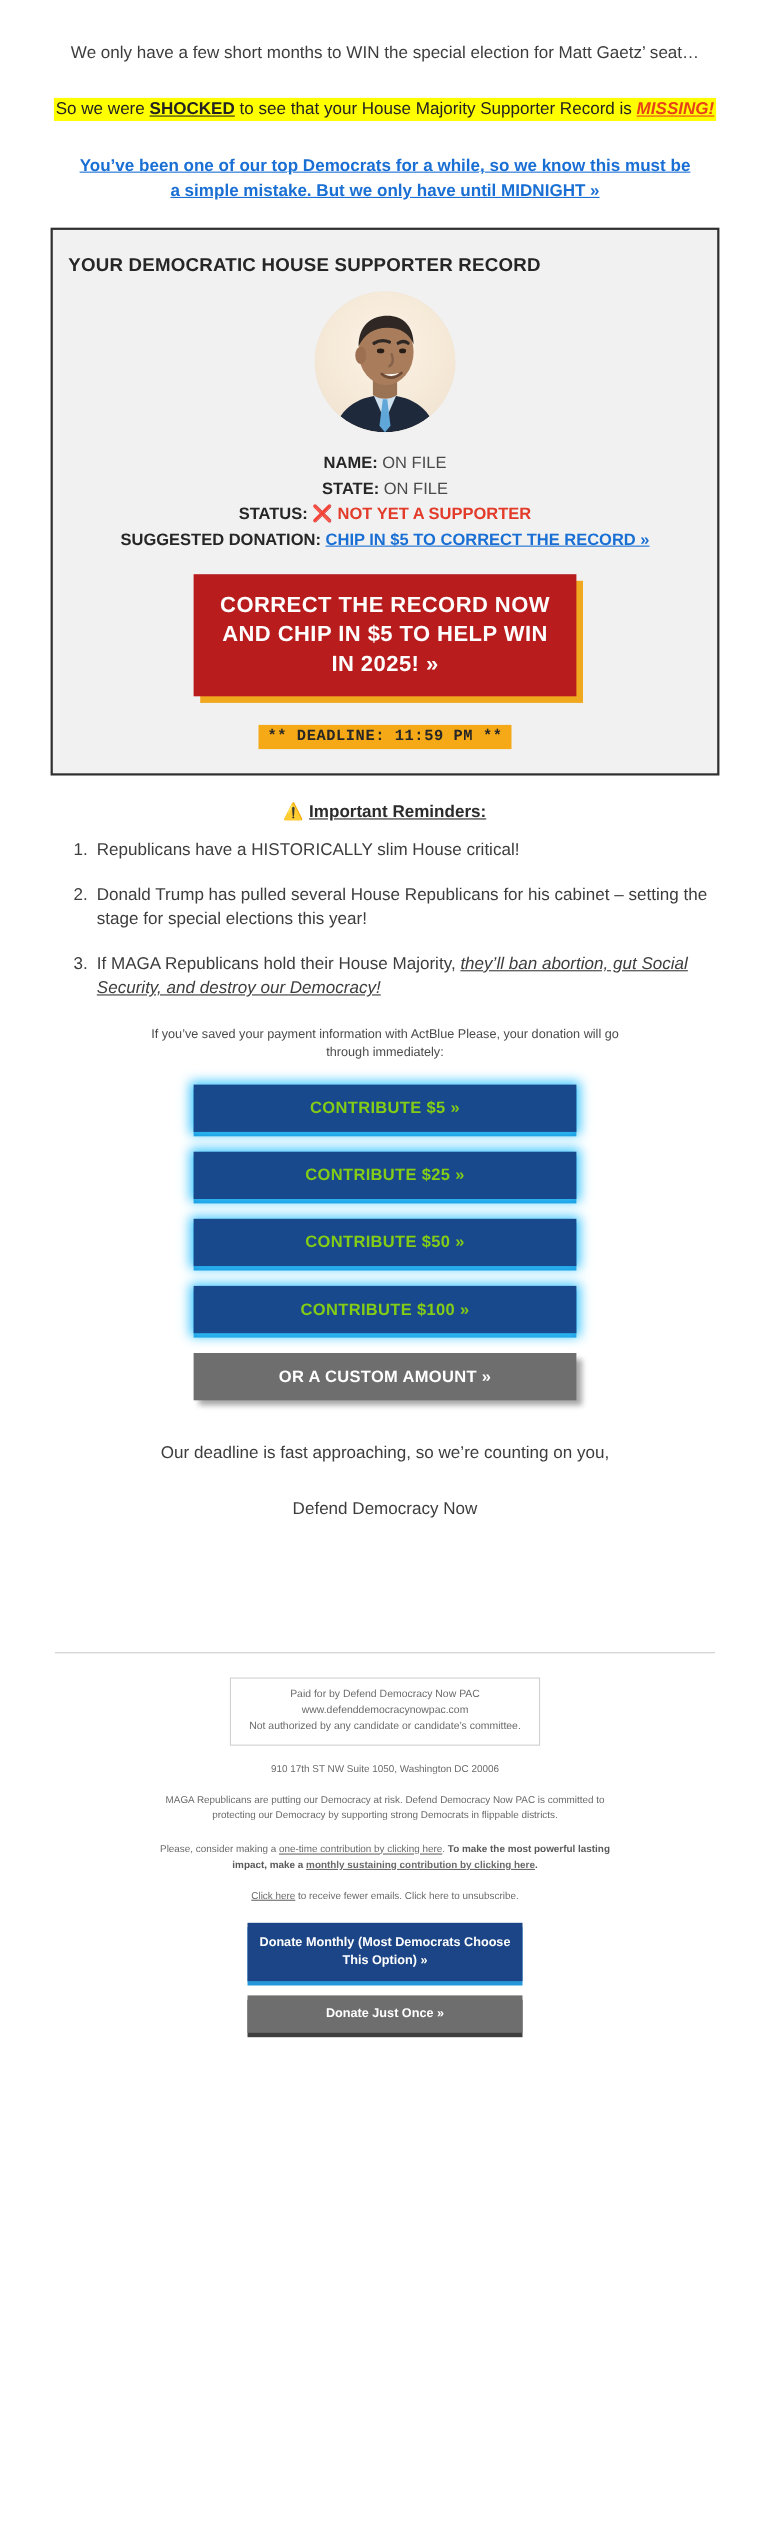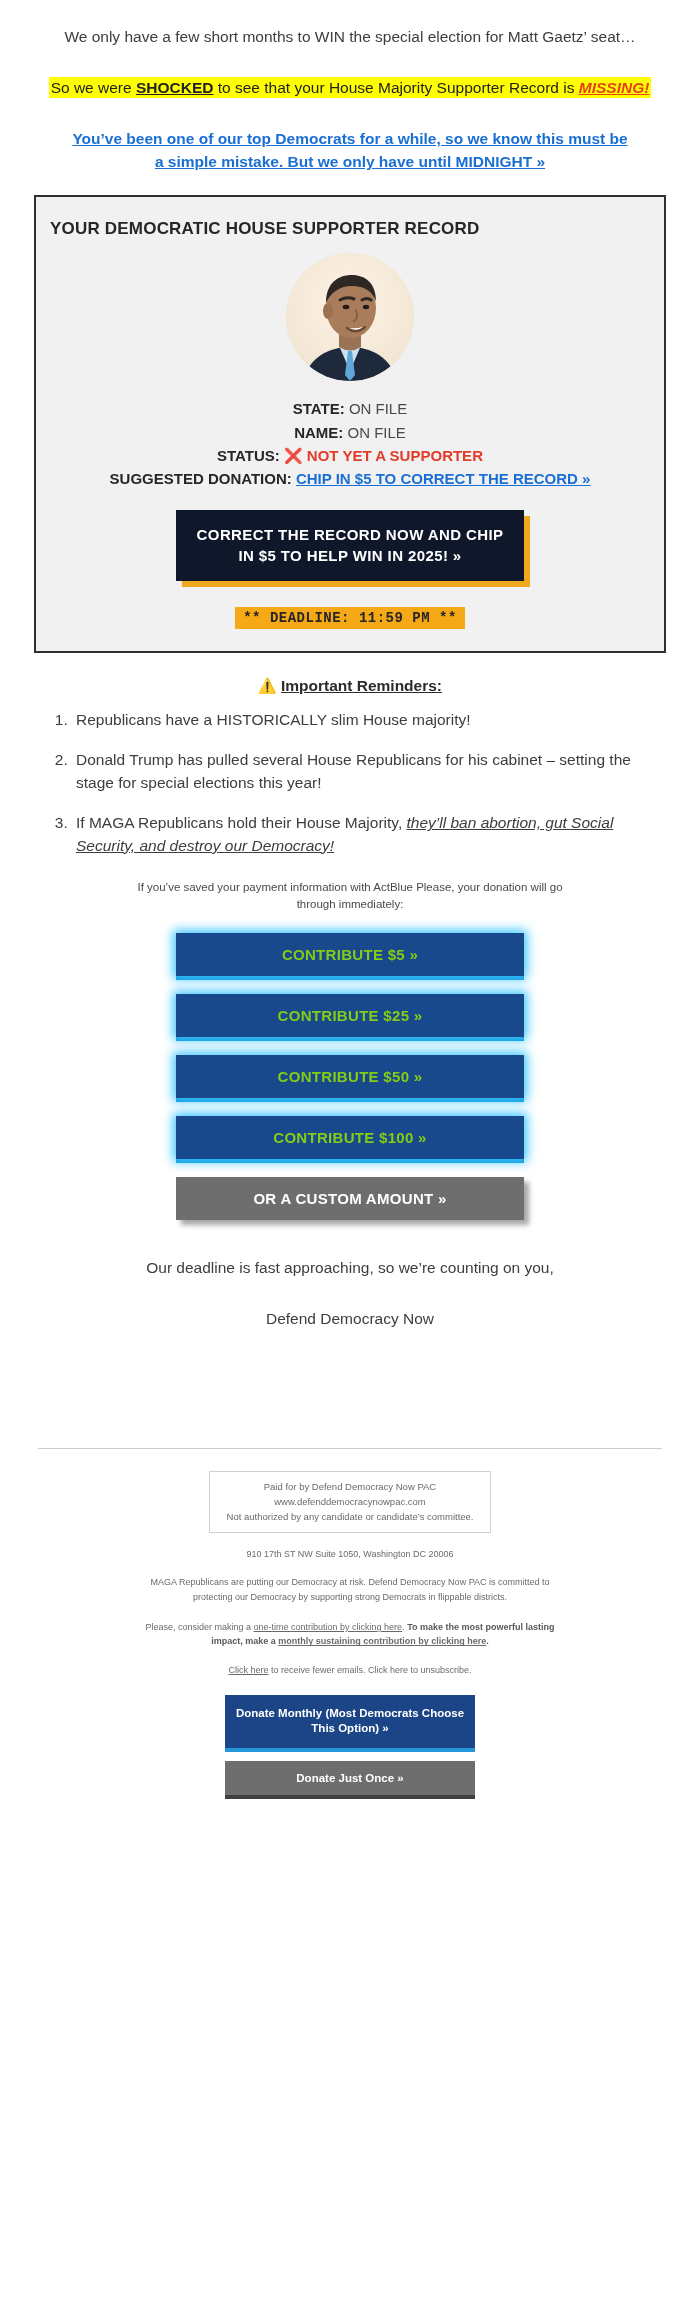--- a/index.html
+++ b/index.html
@@ -11,21 +11,21 @@
   body {
     width: 700px;
     min-height: 2316px;
     font-family: "Liberation Sans", sans-serif;
     color: #3c3c3c;
     position: relative;
   }
   .page {
     width: 700px;
     margin: 0 auto;
-    padding: 4px;
+    padding: 16px;
   }
 
   
   .intro-block {
     padding: 22px 30px 0 30px;
   }
   .lede {
     text-align: center;
     font-size: 15.5px;
     line-height: 1.45;
@@ -123,23 +123,23 @@
   }
 
   .cta-main-wrap {
     display: flex;
     justify-content: center;
     margin: 20px 0 4px 0;
   }
   .cta-main {
     display: block;
     width: 348px;
-    background: #0f172a;
+    background: #b91c1c;
     color: #ffffff;
-    font-size: 15px;
+    font-size: 20px;
     font-weight: bold;
     letter-spacing: .4px;
     text-align: center;
     padding: 15px 16px;
     line-height: 1.35;
     border: 0;
     box-shadow: 6px 6px 0 #f0a81e;
     cursor: pointer;
     font-family: "Liberation Sans", sans-serif;
   }
@@ -381,25 +381,25 @@
 
             <path d="M61 75 q9 7 18 -1" stroke="#6d4a36" stroke-width="2.4" fill="none" stroke-linecap="round"></path>
             <path d="M63 75 q8 4 14 -1 q-7 2 -14 1 Z" fill="#ffffff"></path>
           </g>
         </svg>
       </div>
     </div>
 
     <div class="rec-lines">
       <div>
-        <span class="lbl">STATE:</span>
+        <span class="lbl">NAME:</span>
         <span class="rec-val">ON FILE</span>
       </div>
       <div>
-        <span class="lbl">NAME:</span>
+        <span class="lbl">STATE:</span>
         <span class="rec-val">ON FILE</span>
       </div>
       <div>
         <span class="lbl">STATUS:</span>
         <span class="xmark">❌</span>
         <span class="status-bad">NOT YET A SUPPORTER</span>
       </div>
       <div>
         <span class="lbl">SUGGESTED DONATION:</span>
         <a class="rec-link">CHIP IN $5 TO CORRECT THE RECORD »</a>
@@ -414,21 +414,21 @@
       <span class="deadline">** DEADLINE: 11:59 PM **</span>
     </div>
   </div>
 
   <div class="reminders-head">
     <span class="warn-tri">⚠️</span>
     <span class="u">Important Reminders:</span>
   </div>
 
   <ol class="reminders">
-    <li><span>Republicans have a HISTORICALLY slim House majority!</span></li>
+    <li><span>Republicans have a HISTORICALLY slim House critical!</span></li>
     <li><span>Donald Trump has pulled several House Republicans for his cabinet – setting the stage for special elections this year!</span></li>
     <li><span>If MAGA Republicans hold their House Majority, </span><span class="ital-u">they’ll ban abortion, gut Social Security, and destroy our Democracy!</span></li>
   </ol>
 
 
   <p class="express-note">If you’ve saved your payment information with ActBlue Please, your donation will go through immediately:</p>
 
   <div class="donate-stack">
     <button class="btn-blue">CONTRIBUTE $5 »</button>
     <button class="btn-blue">CONTRIBUTE $25 »</button>

